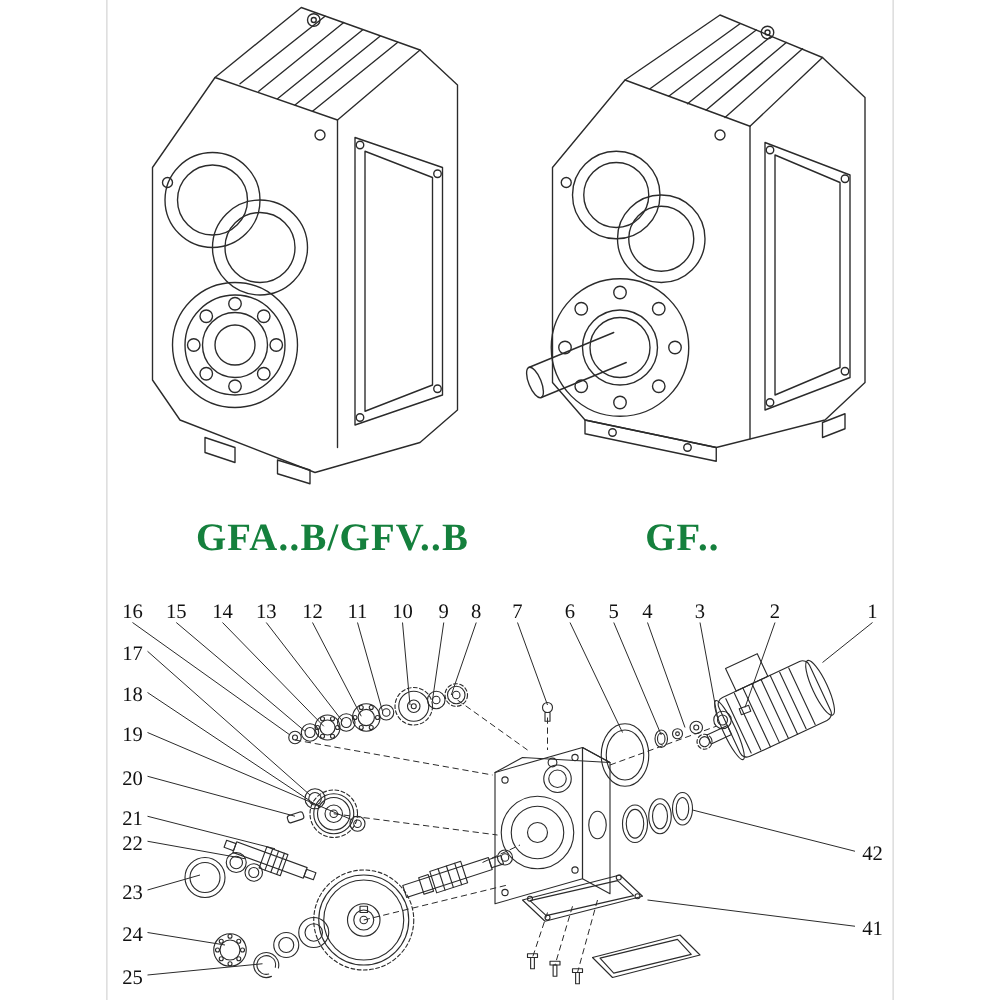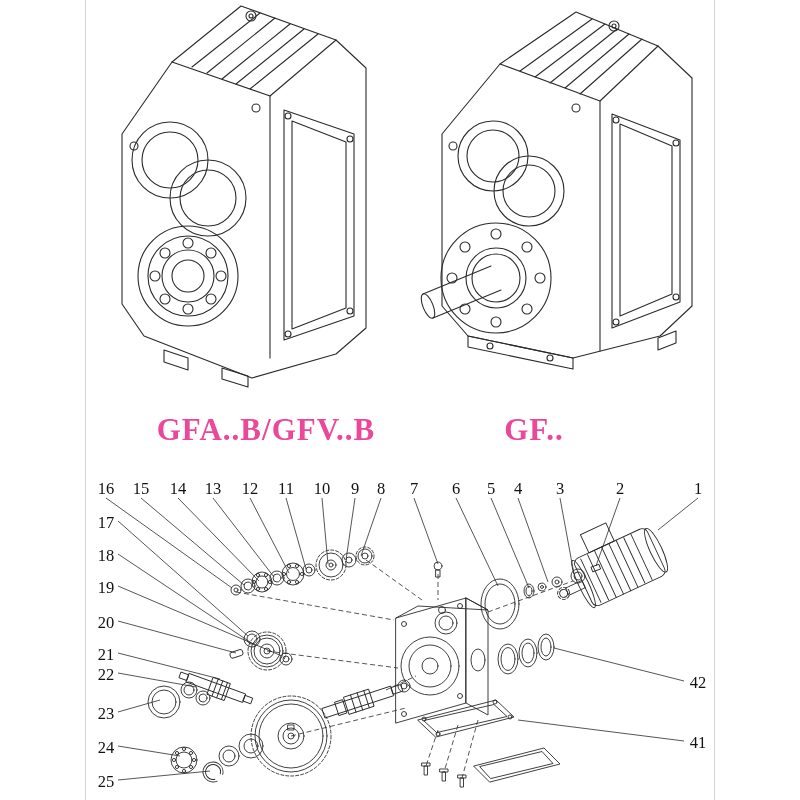--- a/index.html
+++ b/index.html
@@ -3,23 +3,23 @@
 <meta charset="utf-8">
 <style>
   html,body{margin:0;padding:0;background:#ffffff;}
   body{width:800px;height:800px;position:relative;overflow:hidden;
        font-family:"Liberation Serif",serif;color:#1a1a1a;}
   .sheet{position:absolute;left:85px;top:0;width:628px;height:800px;
          background:#ffffff;border-left:1px solid #d5d5d5;border-right:1px solid #d5d5d5;}
   .fig-left{position:absolute;left:18px;top:0;}
   .fig-right{position:absolute;left:322px;top:6px;}
   .caption{position:absolute;top:412px;text-align:center;
-           font-weight:bold;font-size:31px;letter-spacing:1px;color:#ec4899;}
+           font-weight:bold;font-size:31px;letter-spacing:1px;color:#15803d;}
   .caption-left{left:35px;width:290px;}
-  .caption-right{left:323px;width:250px;}
+  .caption-right{left:335px;width:250px;}
   .exploded{position:absolute;left:0;top:468px;}
   svg{display:block;}
   .ln{stroke:#2b2b2b;stroke-width:1.1;fill:none;stroke-linejoin:round;stroke-linecap:round;}
   .ln2{stroke:#2b2b2b;stroke-width:0.9;fill:none;stroke-linejoin:round;stroke-linecap:round;}
   .leader{stroke:#2b2b2b;stroke-width:0.8;fill:none;}
   .dash{stroke:#2b2b2b;stroke-width:0.8;fill:none;stroke-dasharray:5 3;}
   .teeth{stroke-dasharray:3 2;}
   .num{font-family:"Liberation Serif",serif;font-size:16.5px;fill:#111;}
 </style>
 </head>

